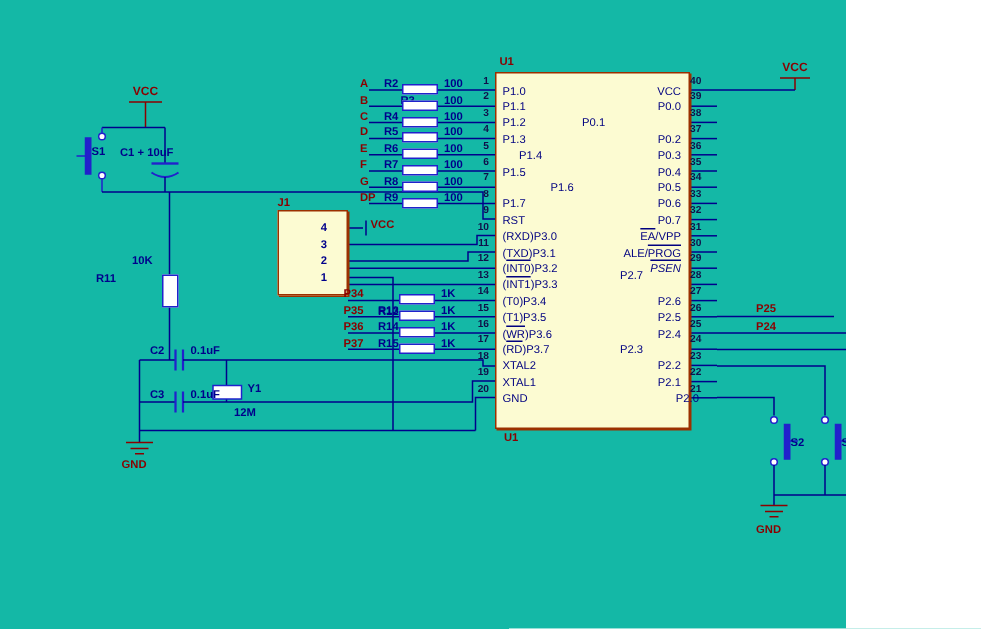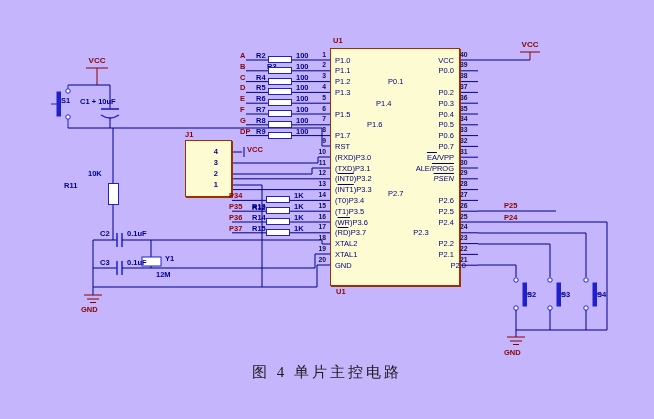--- a/index.html
+++ b/index.html
@@ -1,16 +1,16 @@
 <!DOCTYPE html>
 <html><head>
 <meta charset="utf-8">
 <style>
   html,body{margin:0;padding:0;background:#fff;}
-  #stage{position:relative;width:654px;height:419px;background:#c4b5fd;overflow:hidden;
+  #stage{position:relative;width:564px;height:419px;background:#14b8a6;overflow:hidden;
          font-family:"Liberation Sans",sans-serif;}
   #wire-layer{position:absolute;left:0;top:0;}
   .lbl{position:absolute;font:bold 7.5px "Liberation Sans",sans-serif;color:#00008B;
        white-space:nowrap;line-height:9px;}
   .net{color:#8B0000;}
   .pin-lbl{position:absolute;font:7.5px "Liberation Sans",sans-serif;color:#000080;
        white-space:nowrap;line-height:9px;}
   .pin-num{position:absolute;font:bold 6.8px "Liberation Sans",sans-serif;color:#10104A;
        white-space:nowrap;line-height:8px;}
   .rbox{position:absolute;background:#fff;border:1px solid #2121CC;}
@@ -176,31 +176,30 @@
   <div class="lbl" style="left:165px;top:254px;">Y1</div>
   <div class="lbl" style="left:156px;top:270px;">12M</div>
 
   <div class="lbl net" style="left:504px;top:201px;">P25</div>
   <div class="lbl net" style="left:504px;top:213px;">P24</div>
 
   <div class="lbl" style="left:527px;top:290px;">S2</div>
   <div class="lbl" style="left:561px;top:290px;">S3</div>
   <div class="lbl" style="left:597px;top:290px;">S4</div>
 
-  <div class="caption">图 4  单片主控电路</div>
 <div class="pin-num" style="left: 306px; top: 50.5px; width: 20px; text-align: right;">1</div>
     <div class="pin-lbl" style="left: 335px; top: 55.5px;">P1.0</div>
     <div class="pin-num" style="left: 306px; top: 61.3px; width: 20px; text-align: right;">2</div>
     <div class="pin-lbl" style="left: 335px; top: 66.3px;">P1.1</div>
     <div class="pin-num" style="left: 306px; top: 72.1px; width: 20px; text-align: right;">3</div>
     <div class="pin-lbl" style="left: 335px; top: 77.1px;">P1.2</div>
     <div class="pin-num" style="left: 306px; top: 82.9px; width: 20px; text-align: right;">4</div>
     <div class="pin-lbl" style="left: 335px; top: 87.9px;">P1.3</div>
     <div class="pin-num" style="left: 306px; top: 93.7px; width: 20px; text-align: right;">5</div>
-    <div class="pin-lbl" style="left: 352px; top: 98.7px; padding-left: 24px;">P1.4</div>
+    <div class="pin-lbl" style="left: 322px; top: 98.7px; padding-left: 24px;">P1.4</div>
     <div class="pin-num" style="left: 306px; top: 104.5px; width: 20px; text-align: right;">6</div>
     <div class="pin-lbl" style="left: 335px; top: 109.5px;">P1.5</div>
     <div class="pin-num" style="left: 306px; top: 115.3px; width: 20px; text-align: right;">7</div>
     <div class="pin-lbl" style="left: 335px; top: 120.3px; margin-left: 32px;">P1.6</div>
     <div class="pin-num" style="left: 306px; top: 126.1px; width: 20px; text-align: right;">8</div>
     <div class="pin-lbl" style="left: 335px; top: 131.1px;">P1.7</div>
     <div class="pin-num" style="left: 306px; top: 136.9px; width: 20px; text-align: right;">9</div>
     <div class="pin-lbl" style="left: 335px; top: 141.9px;">RST</div>
     <div class="pin-num" style="left: 306px; top: 147.7px; width: 20px; text-align: right;">10</div>
     <div class="pin-lbl" style="left: 335px; top: 152.7px;">(RXD)P3.0</div>
@@ -242,21 +241,21 @@
     <div class="pin-lbl" style="left: 388px; top: 131.1px; width: 66px; text-align: right;">P0.6</div>
     <div class="pin-num" style="left: 460px; top: 136.9px; width: 20px;">32</div>
     <div class="pin-lbl" style="left: 388px; top: 141.9px; width: 66px; text-align: right;">P0.7</div>
     <div class="pin-num" style="left: 460px; top: 147.7px; width: 20px;">31</div>
     <div class="pin-lbl" style="left: 388px; top: 152.7px; width: 66px; text-align: right;"><span class="ov">EA</span><span>/VPP</span></div>
     <div class="pin-num" style="left: 460px; top: 158.5px; width: 20px;">30</div>
     <div class="pin-lbl" style="left: 388px; top: 163.5px; width: 66px; text-align: right;"><span>ALE/</span><span class="ov">PROG</span></div>
     <div class="pin-num" style="left: 460px; top: 169.3px; width: 20px;">29</div>
     <div class="pin-lbl" style="left: 388px; top: 174.3px; width: 66px; text-align: right; font-style: italic;"><span class="ov">PSEN</span></div>
     <div class="pin-num" style="left: 460px; top: 180.1px; width: 20px;">28</div>
-    <div class="pin-lbl" style="left: 388px; top: 189px; width: 66px; text-align: left;">P2.7</div>
+    <div class="pin-lbl" style="left: 388px; top: 179px; width: 66px; text-align: center;">P2.7</div>
     <div class="pin-num" style="left: 460px; top: 190.9px; width: 20px;">27</div>
     <div class="pin-lbl" style="left: 388px; top: 195.9px; width: 66px; text-align: right;">P2.6</div>
     <div class="pin-num" style="left: 460px; top: 201.7px; width: 20px;">26</div>
     <div class="pin-lbl" style="left: 388px; top: 206.7px; width: 66px; text-align: right;">P2.5</div>
     <div class="pin-num" style="left: 460px; top: 212.5px; width: 20px;">25</div>
     <div class="pin-lbl" style="left: 388px; top: 217.5px; width: 66px; text-align: right;">P2.4</div>
     <div class="pin-num" style="left: 460px; top: 223.3px; width: 20px;">24</div>
     <div class="pin-lbl" style="left: 388px; top: 228.3px; width: 66px; text-align: center;">P2.3</div>
     <div class="pin-num" style="left: 460px; top: 234.1px; width: 20px;">23</div>
     <div class="pin-lbl" style="left: 388px; top: 239.1px; width: 66px; text-align: right;">P2.2</div>

